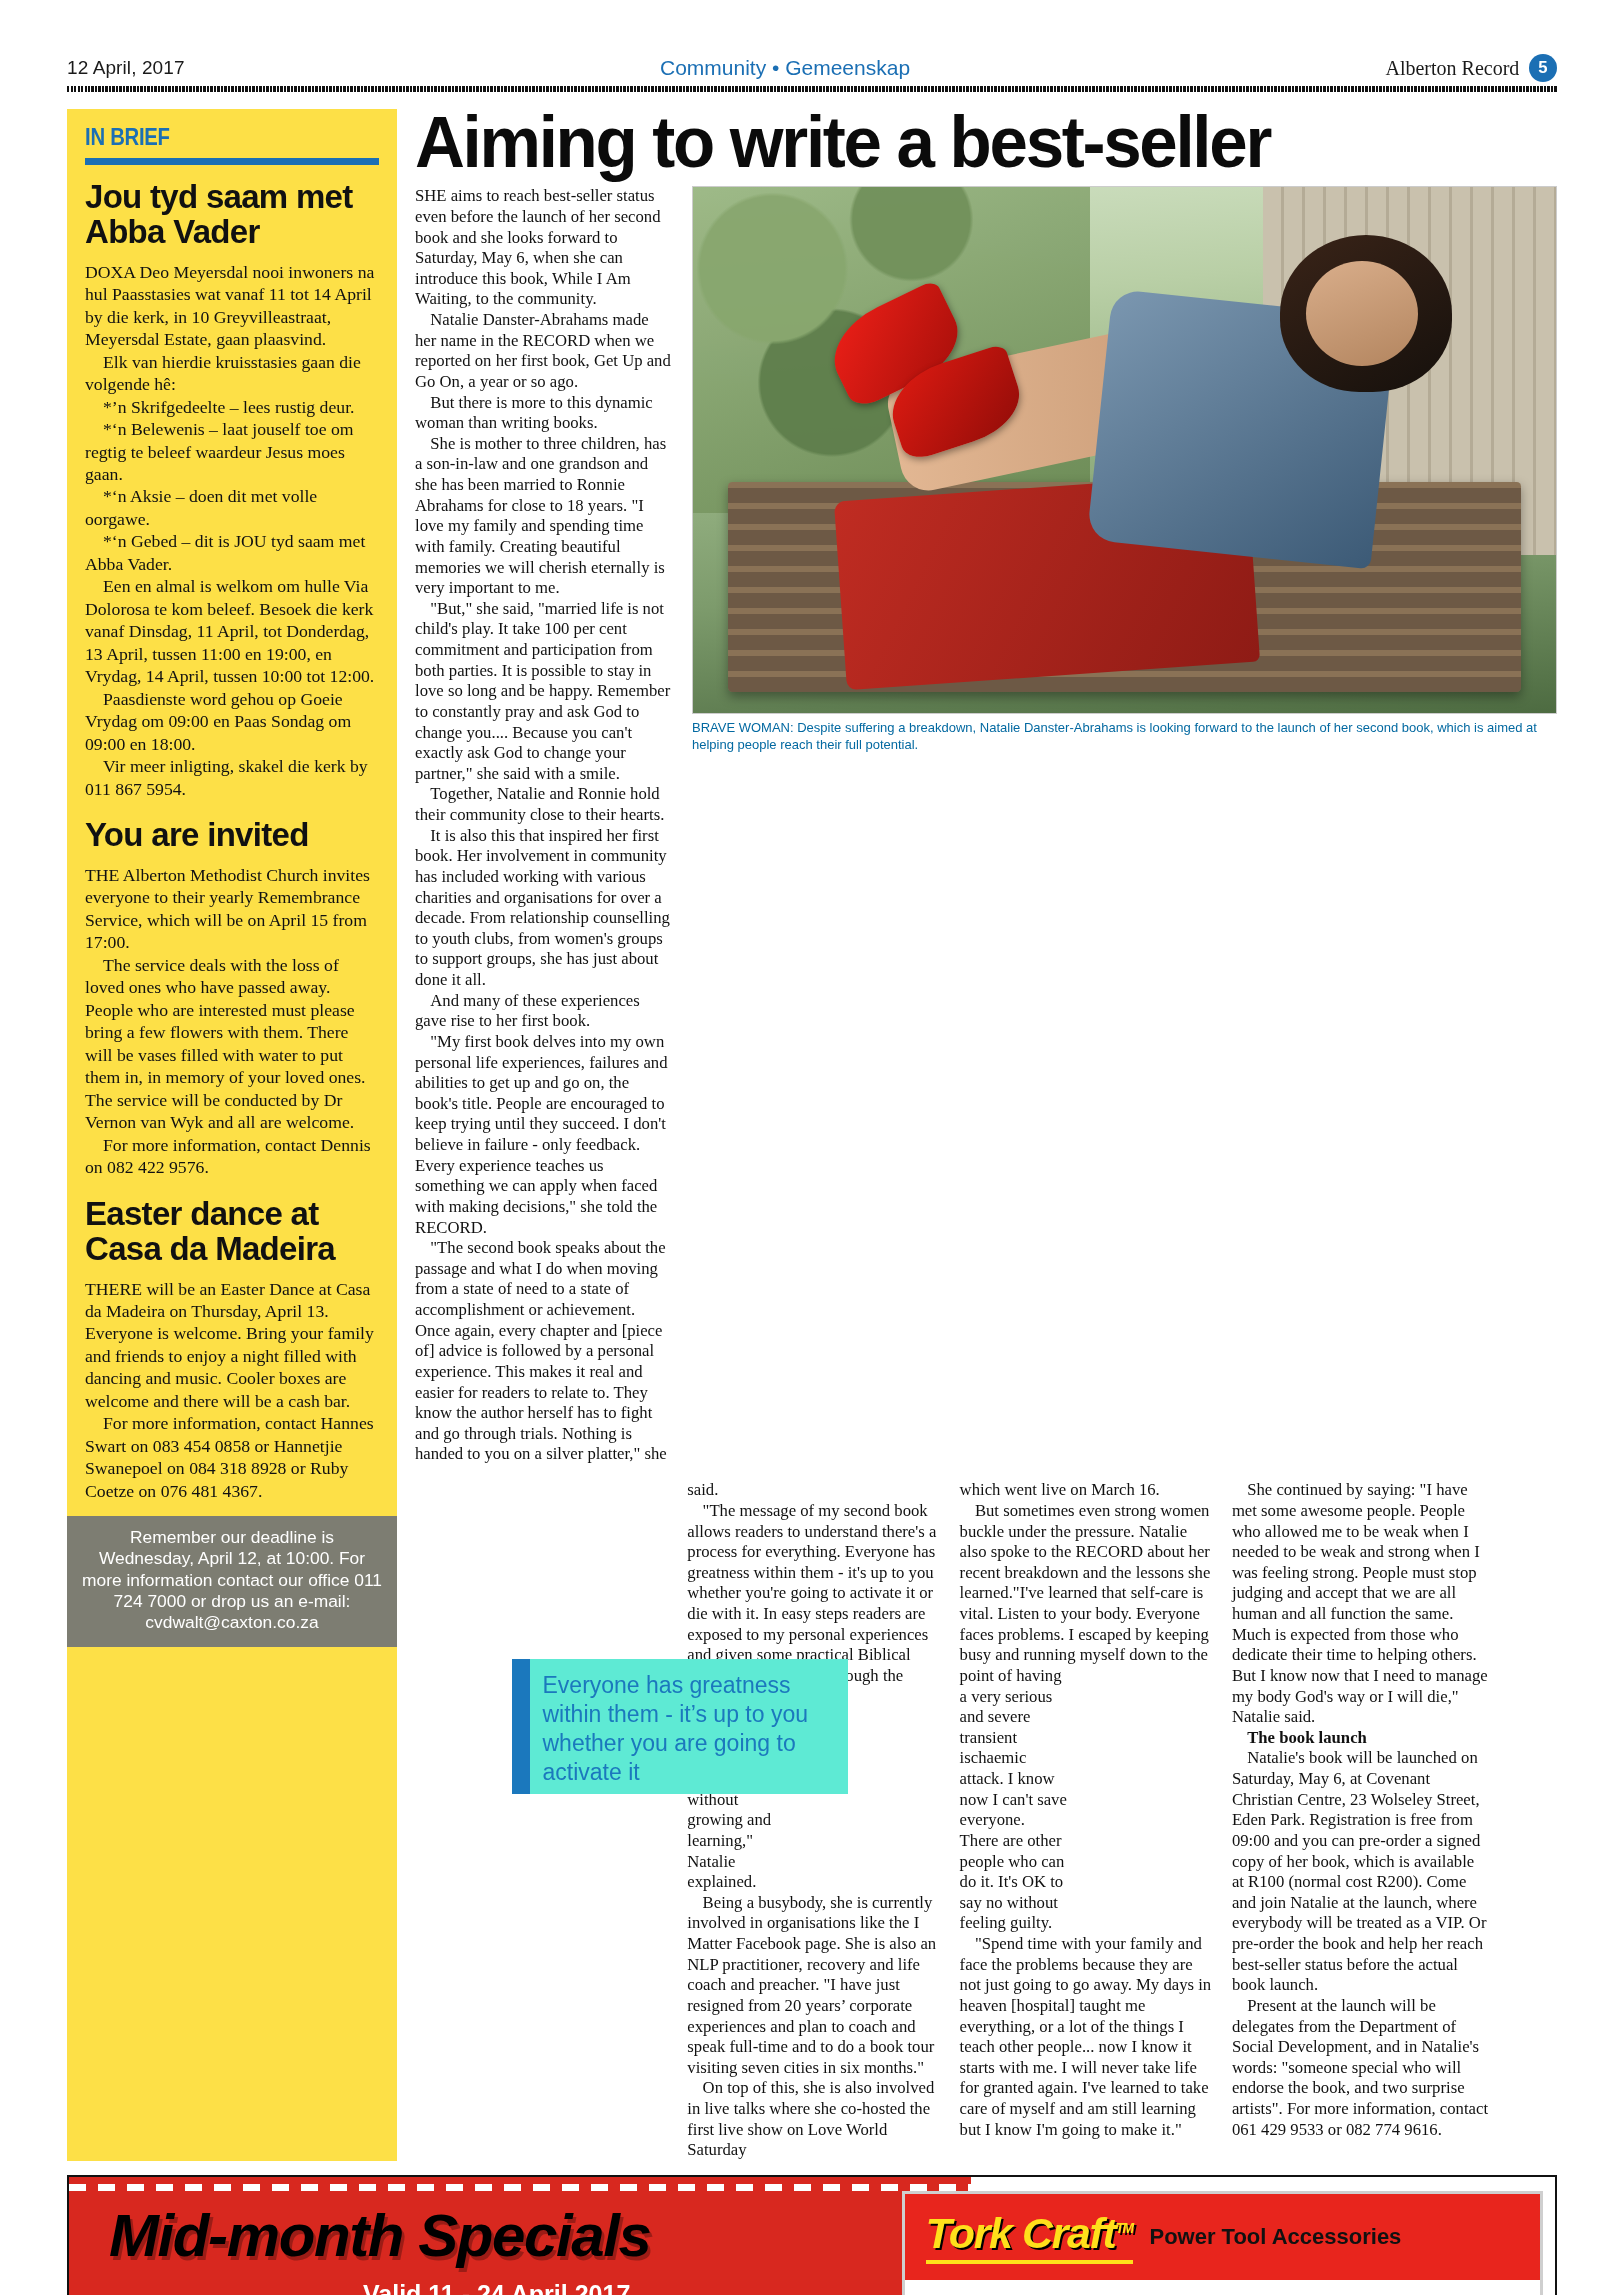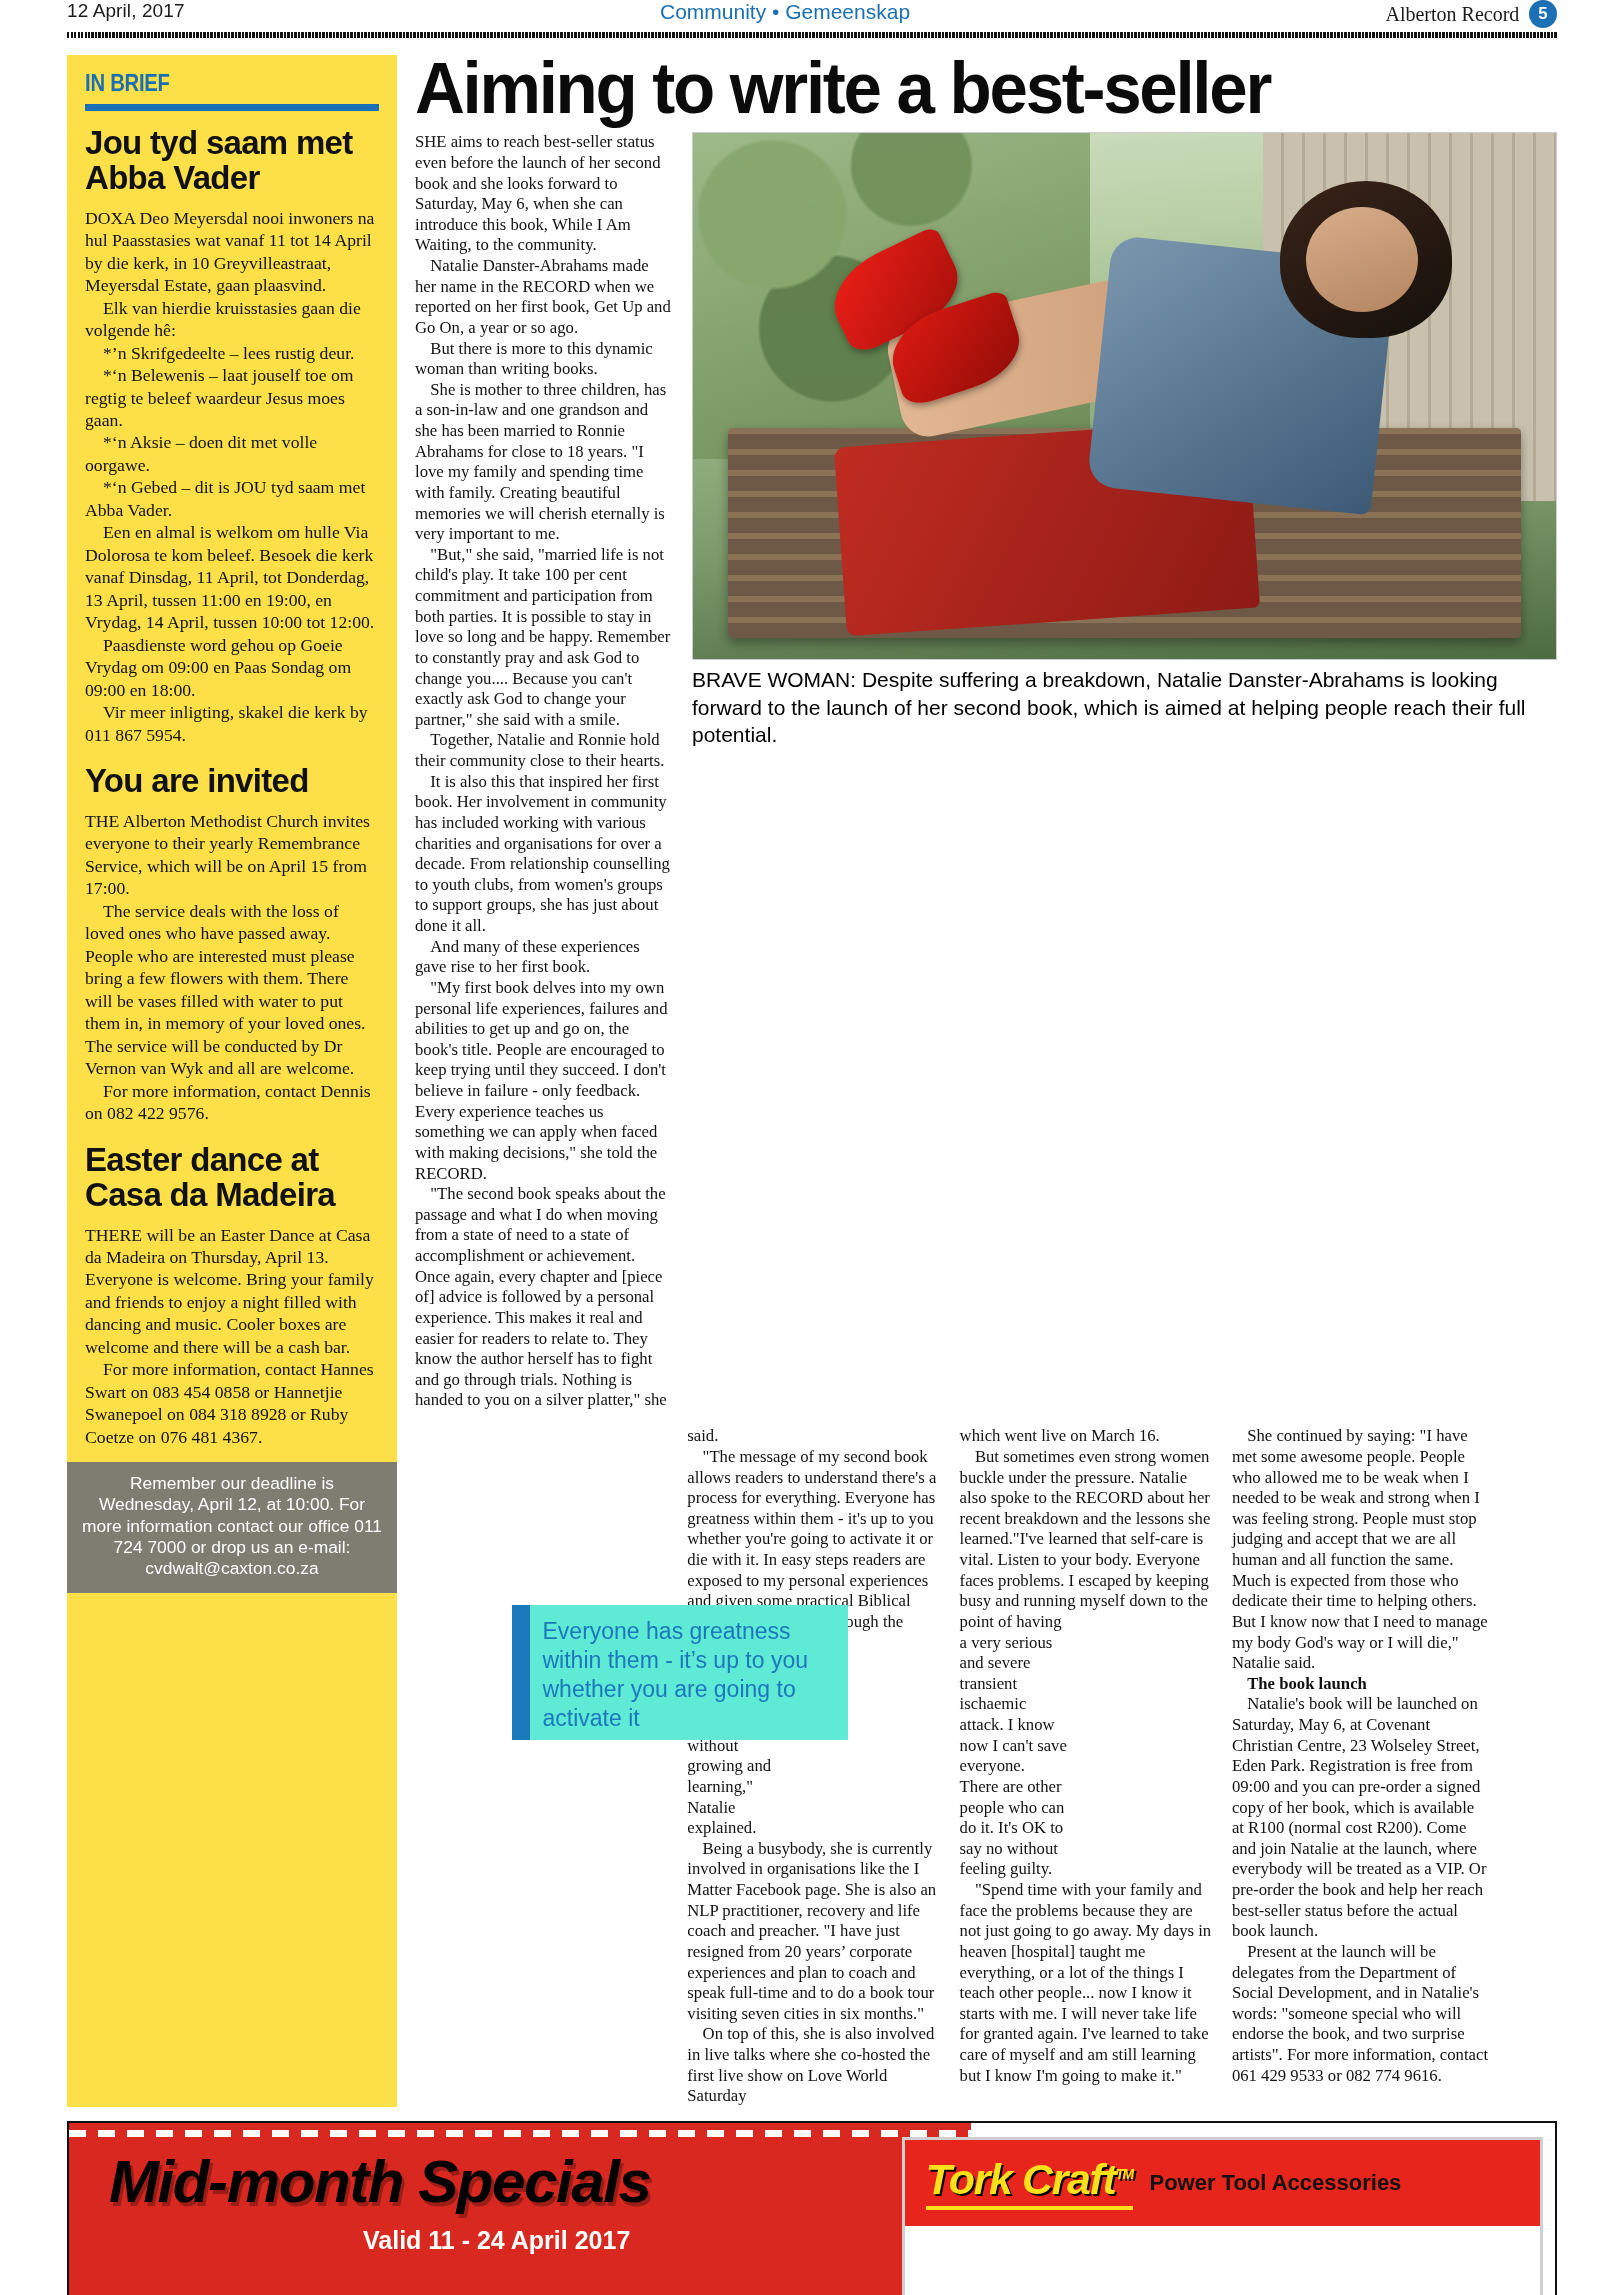--- a/index.html
+++ b/index.html
@@ -7,21 +7,21 @@
   body {
     width:1624px; height:2295px;
     background:#ffffff;
     font-family:"Liberation Serif", serif;
     overflow:hidden;
     position:relative;
   }
   .page { position:relative; width:1624px; height:2295px; padding:0 67px; }
 
   
-  .masthead { display:flex; align-items:flex-start; justify-content:space-between; }
+  .masthead { display:flex; align-items:center; justify-content:space-between; padding-top:54px; }
   .mast-date { font-family:"Liberation Sans", sans-serif; font-size:19px; color:#1a1a1a; letter-spacing:0.1px; }
   .mast-center { font-family:"Liberation Sans", sans-serif; font-size:21px; color:#1b6fb4; font-weight:400; }
   .mast-right { display:flex; align-items:center; gap:9.7px; }
   .mast-title { font-family:Liberation Serif, serif; font-size:20px; color:#1a1a1a; }
   .pagebadge {
     width:28px; height:28px; border-radius:50%;
     background:#1b6fb4; color:#fff;
     font-family:"Liberation Sans", sans-serif; font-weight:bold; font-size:16.7px;
     display:flex; align-items:center; justify-content:center;
   }
@@ -52,21 +52,21 @@
     line-height:.92; letter-spacing:-2.4px; color:#0b0b0b; margin:0 0 11px 0; transform:scaleX(.96);
     transform-origin:left top; white-space:nowrap; }
 
   .art-top { display:flex; gap:20px; }
   .col-narrow { width:257px; }
   .art-body p { font-size:16.7px; line-height:1.235; margin:0; color:#111; }
   .art-body p.ind { text-indent:15.3px; }
 
   .photo-wrap { flex:1; }
   .photo { width:100%; height:528px; position:relative; overflow:hidden; border:0.7px solid #ccc; }
-  .caption { font-family:"Liberation Sans", sans-serif; font-size:21px; line-height:1.3; color:#000000; margin-top:6.2px; }
+  .caption { font-family:"Liberation Sans", sans-serif; font-size:13px; line-height:1.3; color:#0369a1; margin-top:6.2px; }
 
   
   .ph-sky { position:absolute; inset:0;
      background:linear-gradient(175deg,#cfe0c2 0%, #b9cfa6 22%, #9db98a 42%, #7d9b6c 70%, #4d6b41 100%); }
   .ph-foliage { position:absolute; left:0; top:0; width:46%; height:62%;
      background:radial-gradient(circle at 20% 25%, #86a56c 0 18%, transparent 19%),
                 radial-gradient(circle at 55% 10%, #6f8f58 0 16%, transparent 17%),
                 radial-gradient(circle at 35% 60%, #5d7d4a 0 22%, transparent 23%),
                 linear-gradient(160deg,#9cb885,#6b8a55); opacity:.95; }
   .ph-wall { position:absolute; right:0; top:0; width:34%; height:70%;

